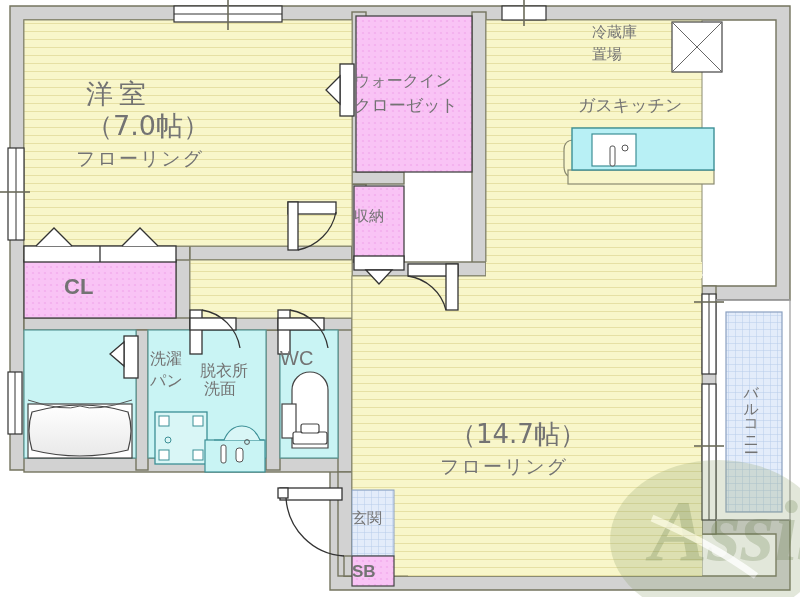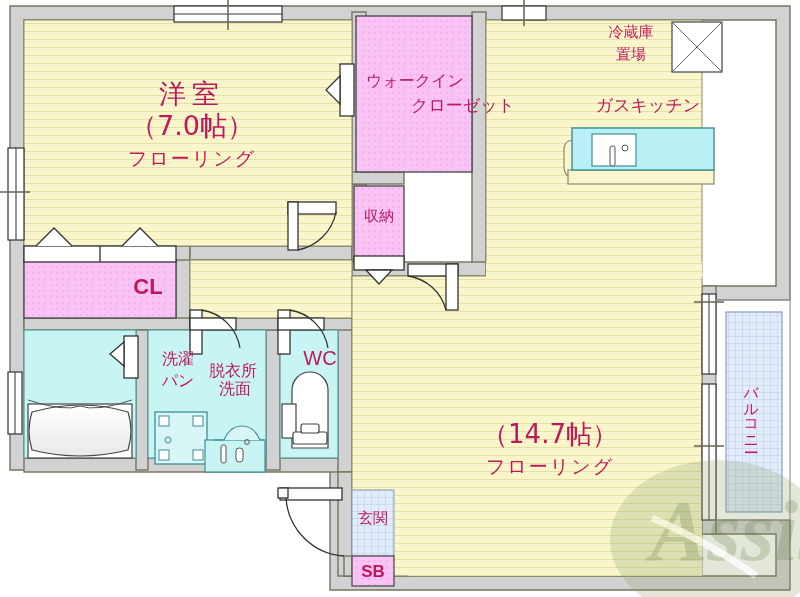--- a/index.html
+++ b/index.html
@@ -1,19 +1,19 @@
 <!DOCTYPE html>
 <html><head>
 <meta charset="utf-8">
 <style>
   html,body{margin:0;padding:0;background:#fff;}
   body{font-family:"Liberation Sans","DejaVu Sans",sans-serif;}
   #plan{position:relative;width:800px;height:597px;background:#ffffff;overflow:hidden;}
   #plan svg{position:absolute;left:0;top:0;}
-  .lbl{position:absolute;color:#be185d;text-align:center;white-space:pre;line-height:1.15;pointer-events:none;}
+  .lbl{position:absolute;color:#737373;text-align:left;white-space:pre;line-height:1.15;pointer-events:none;}
   .jp{font-family:"DejaVu Sans","Liberation Sans",sans-serif;}
   .vert{writing-mode:vertical-rl;text-orientation:upright;}
 </style>
 </head>
 <body>
 
 <div id="plan">
 
   <svg width="800" height="597" viewBox="0 0 800 597">
     <defs>
@@ -260,21 +260,21 @@
       <text x="650" y="560" font-family="'Liberation Serif','DejaVu Serif',serif" font-size="86" font-style="italic" font-weight="bold" fill="#6f8450" opacity="0.85">Assist</text>
       <path d="M652,518 q60,26 104,58" stroke="#ffffff" stroke-width="7" fill="none" opacity="0.8"></path>
     </g>
   </svg>
 
   <div class="lbl jp" style="left:86px;top:78px;width:212px;font-size:27px;letter-spacing:6px;">洋室</div>
   <div class="lbl jp" style="left:86px;top:110px;width:212px;font-size:27px;">（7.0帖）</div>
   <div class="lbl jp" style="left:76px;top:148px;width:232px;font-size:19px;letter-spacing:2px;">フローリング</div>
 
   <div class="lbl jp" style="left:354px;top:72px;width:122px;font-size:16px;letter-spacing:0px;">ウォークイン</div>
-  <div class="lbl jp" style="left:354px;top:96px;width:122px;font-size:17px;margin-left:48px;">クローゼット</div>
+  <div class="lbl jp" style="left:354px;top:96px;width:122px;font-size:17px;">クローゼット</div>
 
   <div class="lbl jp" style="left:354px;top:208px;width:50px;font-size:15px;">収納</div>
 
   <div class="lbl" style="left:24px;top:274px;width:168px;font-size:22px;font-weight:600;padding-left:40px;">CL</div>
 
 
   <div class="lbl jp" style="left:150px;top:350px;width:56px;font-size:16px;">洗濯</div>
   <div class="lbl jp" style="left:150px;top:372px;width:56px;font-size:16px;">パン</div>
 
   <div class="lbl jp" style="left:204px;top:340px;width:62px;font-size:16px;margin-top:40px;">洗面</div>

